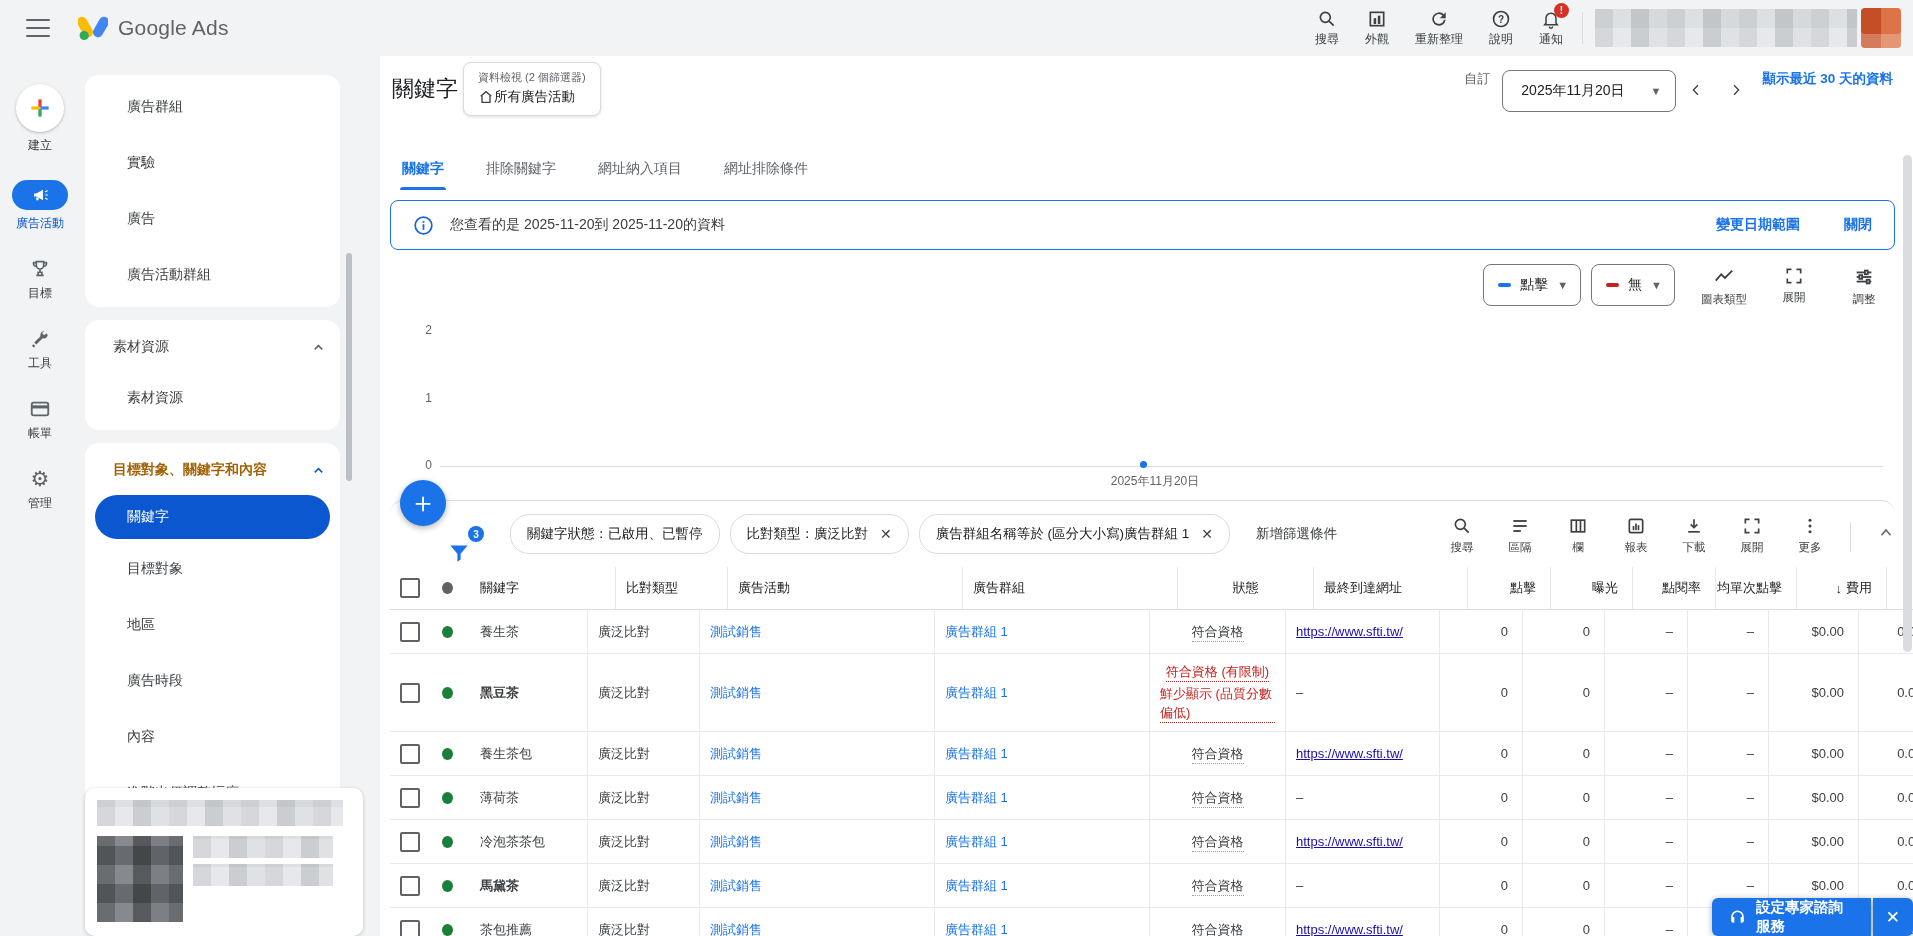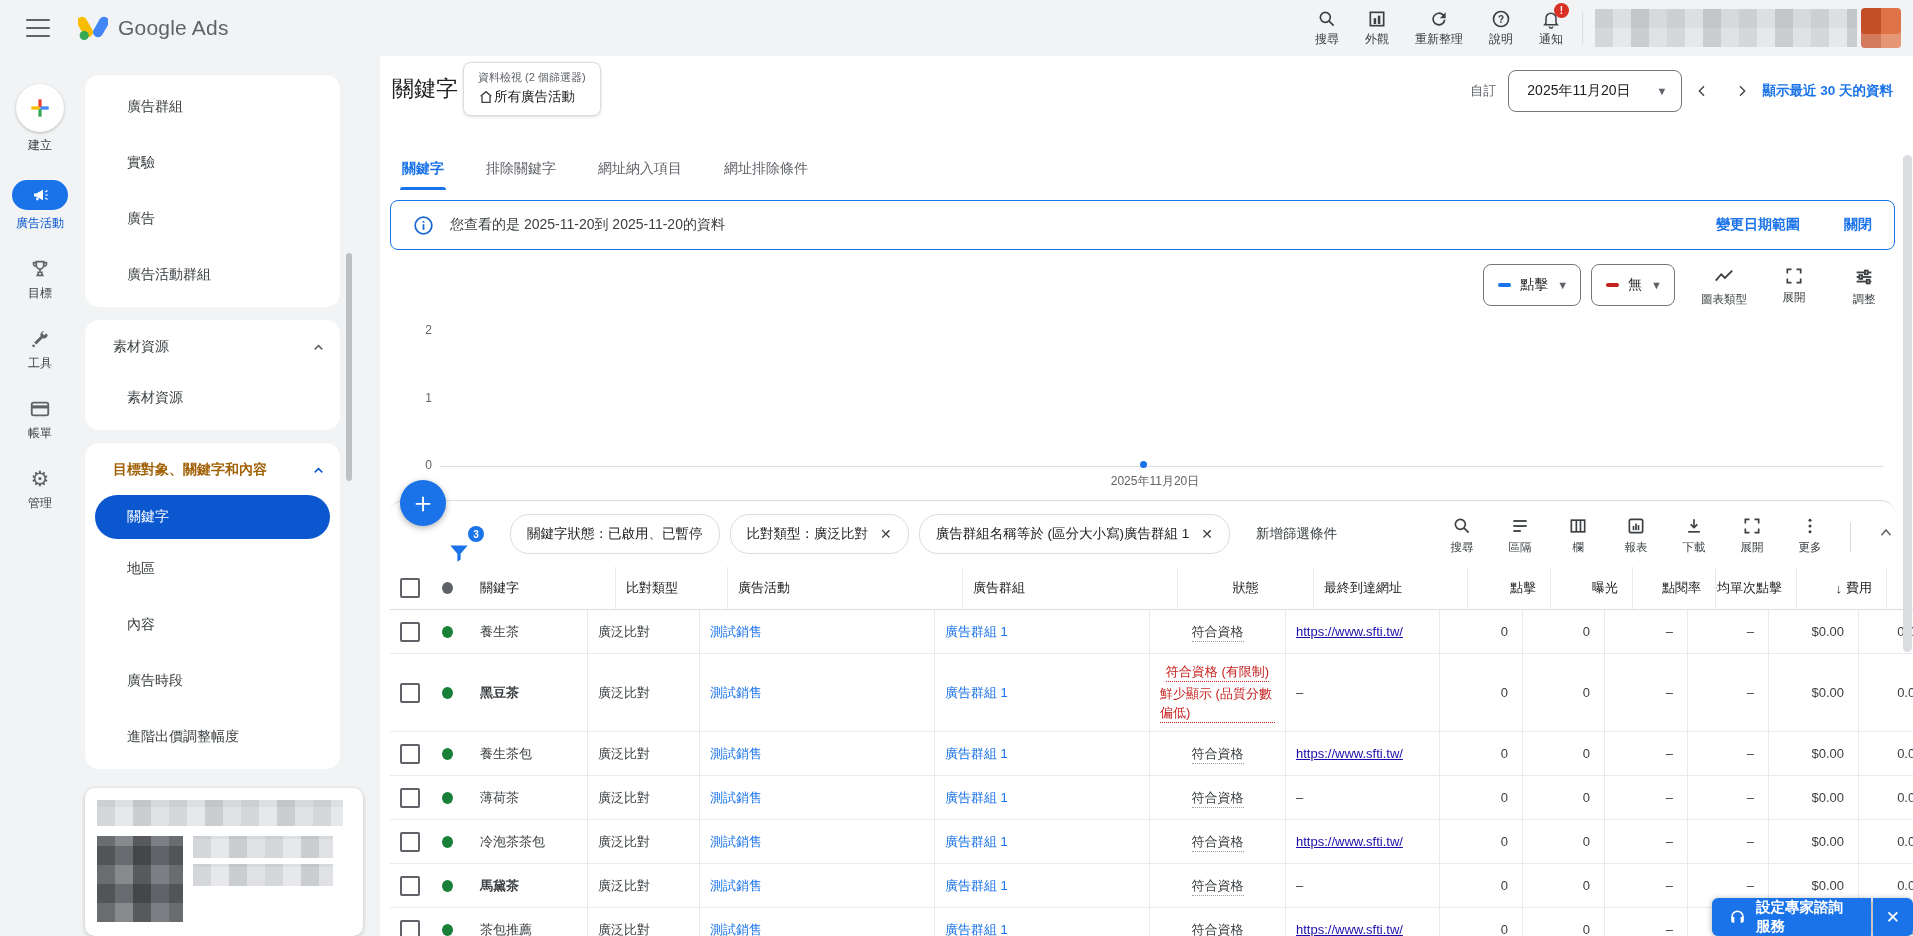--- a/index.html
+++ b/index.html
@@ -53,27 +53,27 @@
       box-shadow:0 1px 4px rgba(0,0,0,.2);z-index:20;padding:12px;box-sizing:border-box}
 
   
   .main{position:absolute;left:380px;top:56px;width:1533px;height:880px;background:#fff;overflow:hidden}
   .page-title{position:absolute;left:12px;top:18px;font-size:22px;color:#202124}
   .view-chip{position:absolute;left:83px;top:6px;background:#fff;border:1px solid #dadce0;border-radius:8px;
       box-shadow:0 1px 3px rgba(0,0,0,.14);padding:7px 14px 9px}
   .view-chip .l1{font-size:11px;color:#5f6368}
   .view-chip .l2{display:flex;align-items:center;margin-top:3px;font-size:13.5px;color:#202124}
 
-  .daterow{position:absolute;top:14px;right:20px;display:flex;align-items:center}
+  .daterow{position:absolute;top:14px;right:20px;display:flex;}
   .date-mode{font-size:13px;color:#5f6368;margin-right:12px}
   .date-box{border:1px solid #747775;border-radius:8px;height:40px;display:flex;align-items:center;gap:26px;padding:0 14px 0 18px;cursor:pointer}
   .date-box .dv{font-size:14px;color:#202124}
   .caret{color:#5f6368;font-size:11px}
   .date-nav{width:40px;height:40px;display:flex;align-items:center;justify-content:center;cursor:pointer}
-  .date-link{font-size:13.5px;font-weight:bold;color:#1a73e8;cursor:pointer}
+  .date-link{font-size:13.5px;font-weight:bold;color:#1a73e8;margin-left:6px;cursor:pointer}
 
   .tabs{position:absolute;left:22px;top:104px;display:flex;gap:42px}
   .tab{font-size:14px;color:#5f6368;position:relative;padding-bottom:12px;cursor:pointer}
   .tab.active{color:#1a73e8;font-weight:bold}
   .tab.active::after{content:'';position:absolute;left:-2px;right:-2px;bottom:0;height:3px;background:#1a73e8;border-radius:3px 3px 0 0}
 
   .banner{position:absolute;left:10px;right:18px;top:144px;height:50px;border:1px solid #1a73e8;border-radius:8px;
       display:flex;align-items:center;padding:0 22px;box-sizing:border-box;background:#fff}
   .banner .btxt{font-size:14px;color:#3c4043;margin-left:16px;flex:1}
   .banner .blink{font-size:14px;font-weight:bold;color:#1a73e8;margin-left:44px;cursor:pointer}
@@ -284,23 +284,24 @@
     <div class="navcard">
       <div class="nav-head blue">
         <span class="hd">目標對象、關鍵字和內容</span>
         <span>
           <svg width="15" height="15" viewBox="0 0 24 24" fill="none" stroke="#0b57d0" stroke-width="2.4">
             <polyline points="6 15 12 9 18 15"></polyline>
           </svg>
         </span>
       </div>
       <div class="nav-sel">關鍵字</div>
+      <div class="nav-item">目標對象</div>
       <div class="nav-item">地區</div>
+      <div class="nav-item">廣告時段</div>
       <div class="nav-item">內容</div>
-      <div class="nav-item">廣告時段</div>
       <div class="nav-item">進階出價調整幅度</div>
     </div>
   </div>
 <div class="side-scroll"></div>
 <div class="redacted-card">
   <div class="mosaic" style="height:26px;width:246px"></div>
   <div style="display:flex;margin-top:10px;gap:10px">
     <div class="mosaic-dark" style="width:86px;height:86px"></div>
     <div>
       <div class="mosaic" style="height:22px;width:140px"></div>

